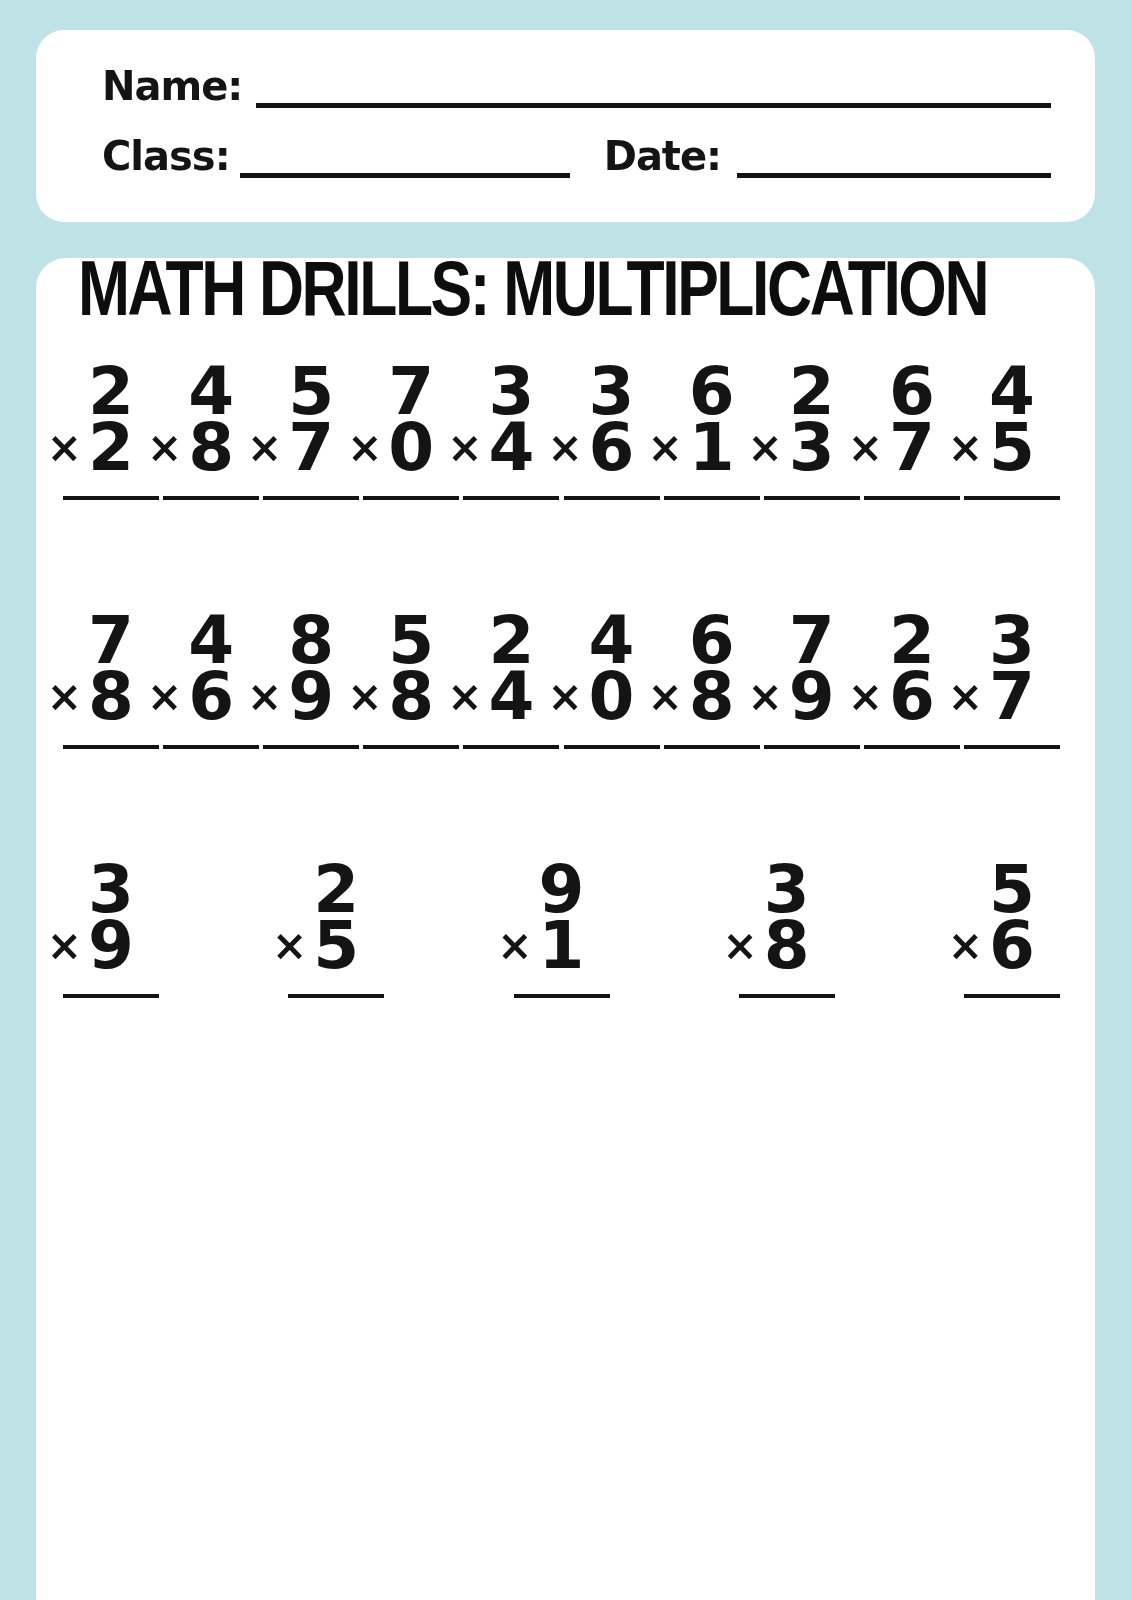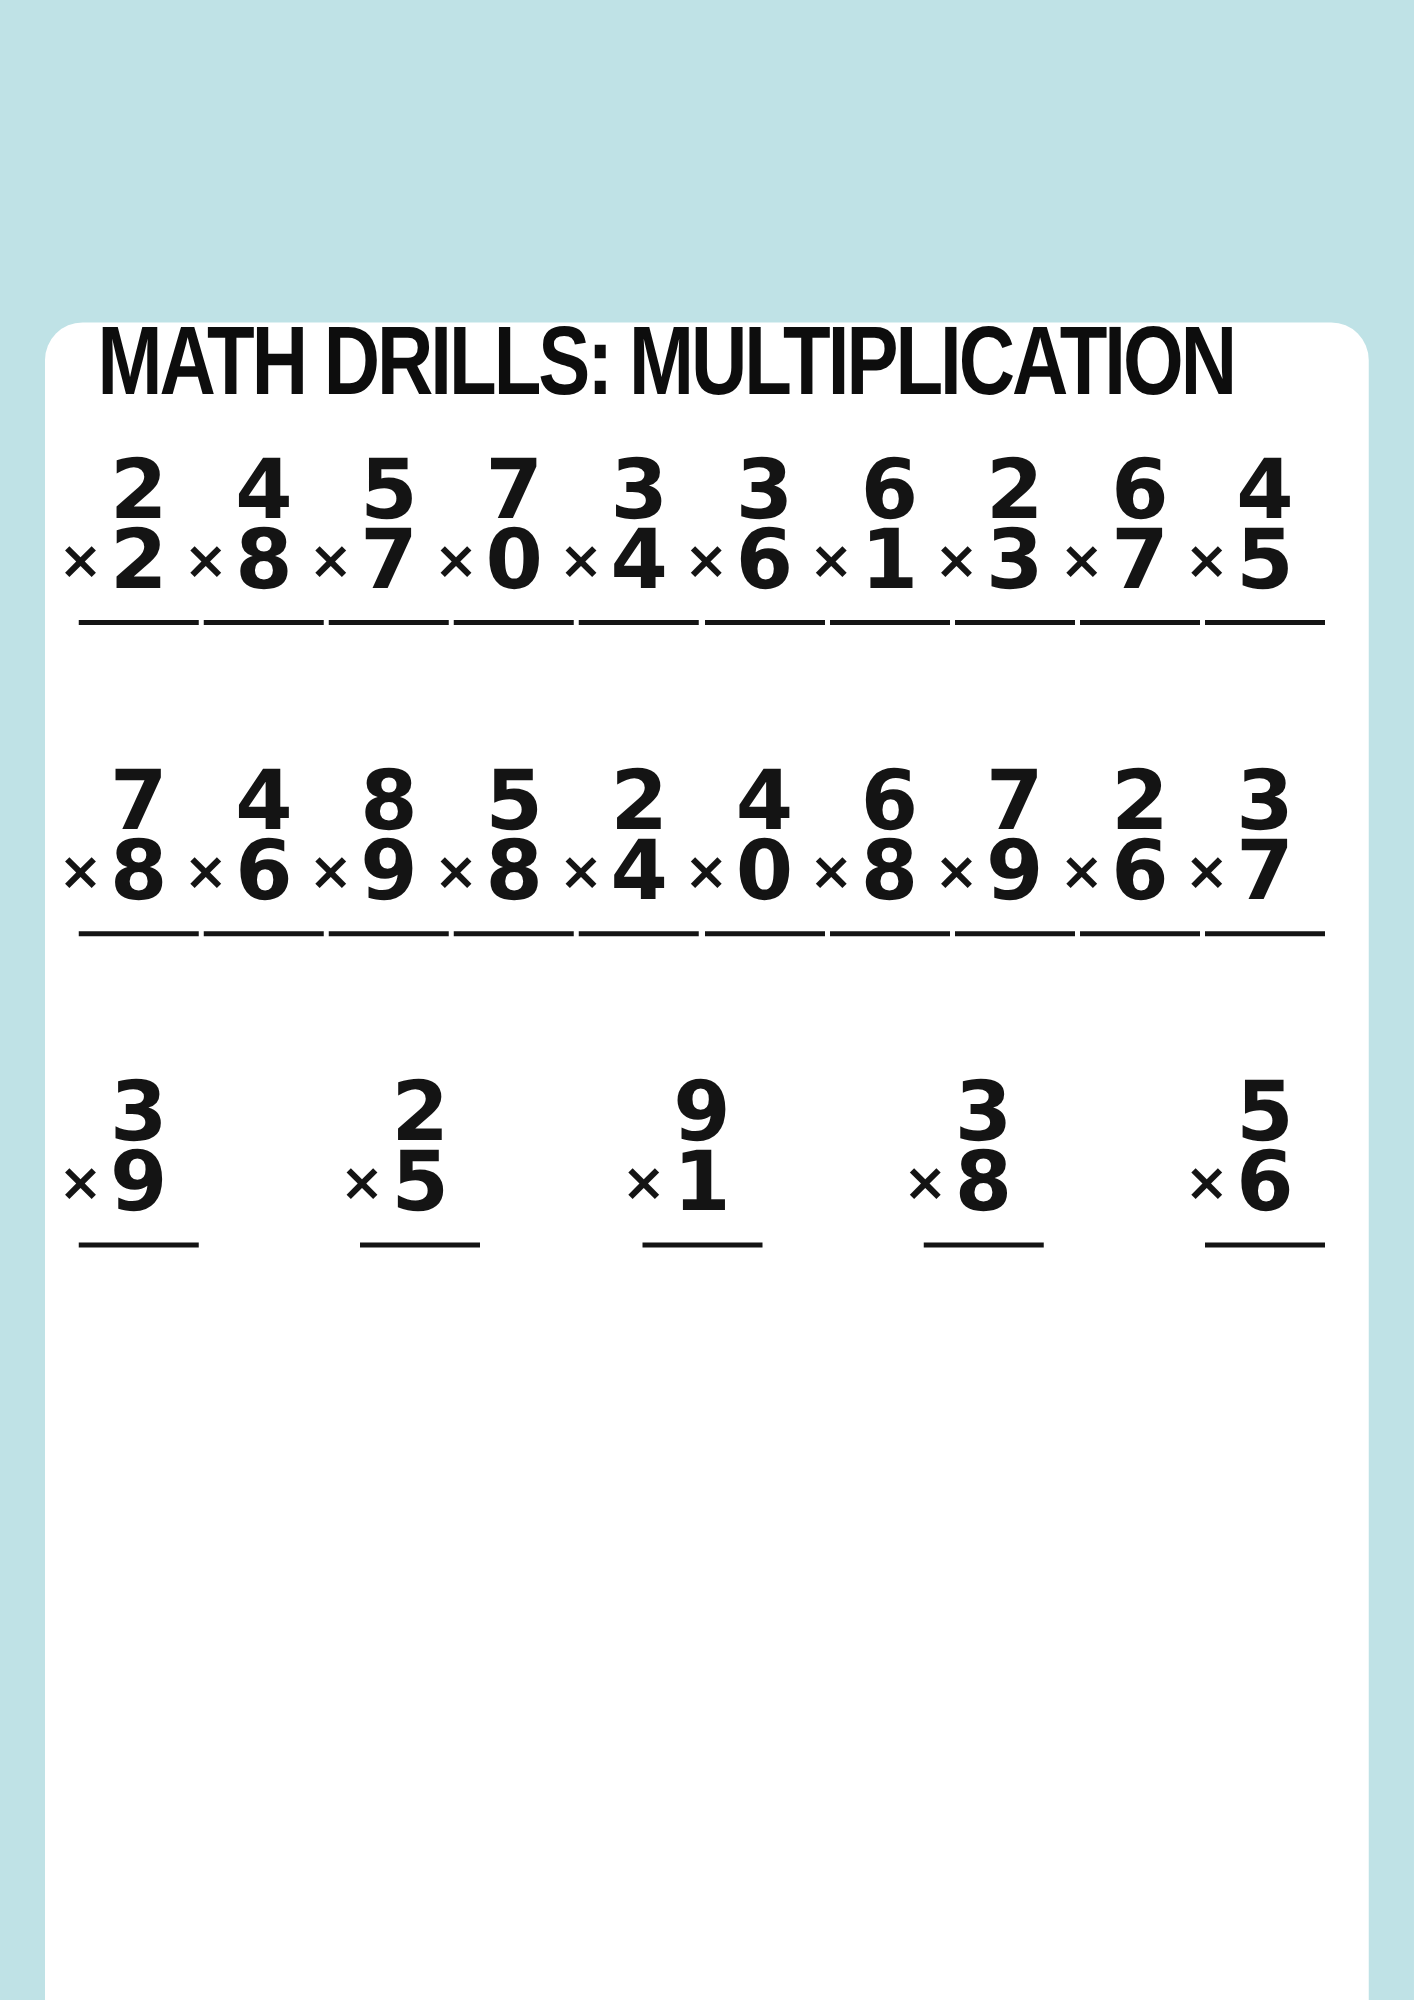--- a/index.html
+++ b/index.html
@@ -107,20 +107,32 @@
     height: 4px;
     background: var(--ink, #141414);
     margin-top: 2px;
   }
 </style>
 </head>
 <body>
 
 <div class="page" style="--page-bg: #bfe2e6; --card-bg: #ffffff; --ink: #141414;">
 
+  <section class="card header-card">
+    <div class="field-row">
+      <span class="label">Name:</span>
+      <span class="line name-line"></span>
+    </div>
+    <div class="field-row">
+      <span class="label">Class:</span>
+      <span class="line class-line"></span>
+      <span class="label date-label">Date:</span>
+      <span class="line date-line"></span>
+    </div>
+  </section>
 
   <section class="card main-card">
     <h1 class="title">MATH DRILLS: MULTIPLICATION</h1>
     <div class="grid">
         <div class="problem">
           <div class="p-top">2</div>
           <div class="p-bottom-row"><span class="p-op">×</span><span class="p-bottom">2</span></div>
           <div class="p-line"></div>
         </div>
         <div class="problem">

